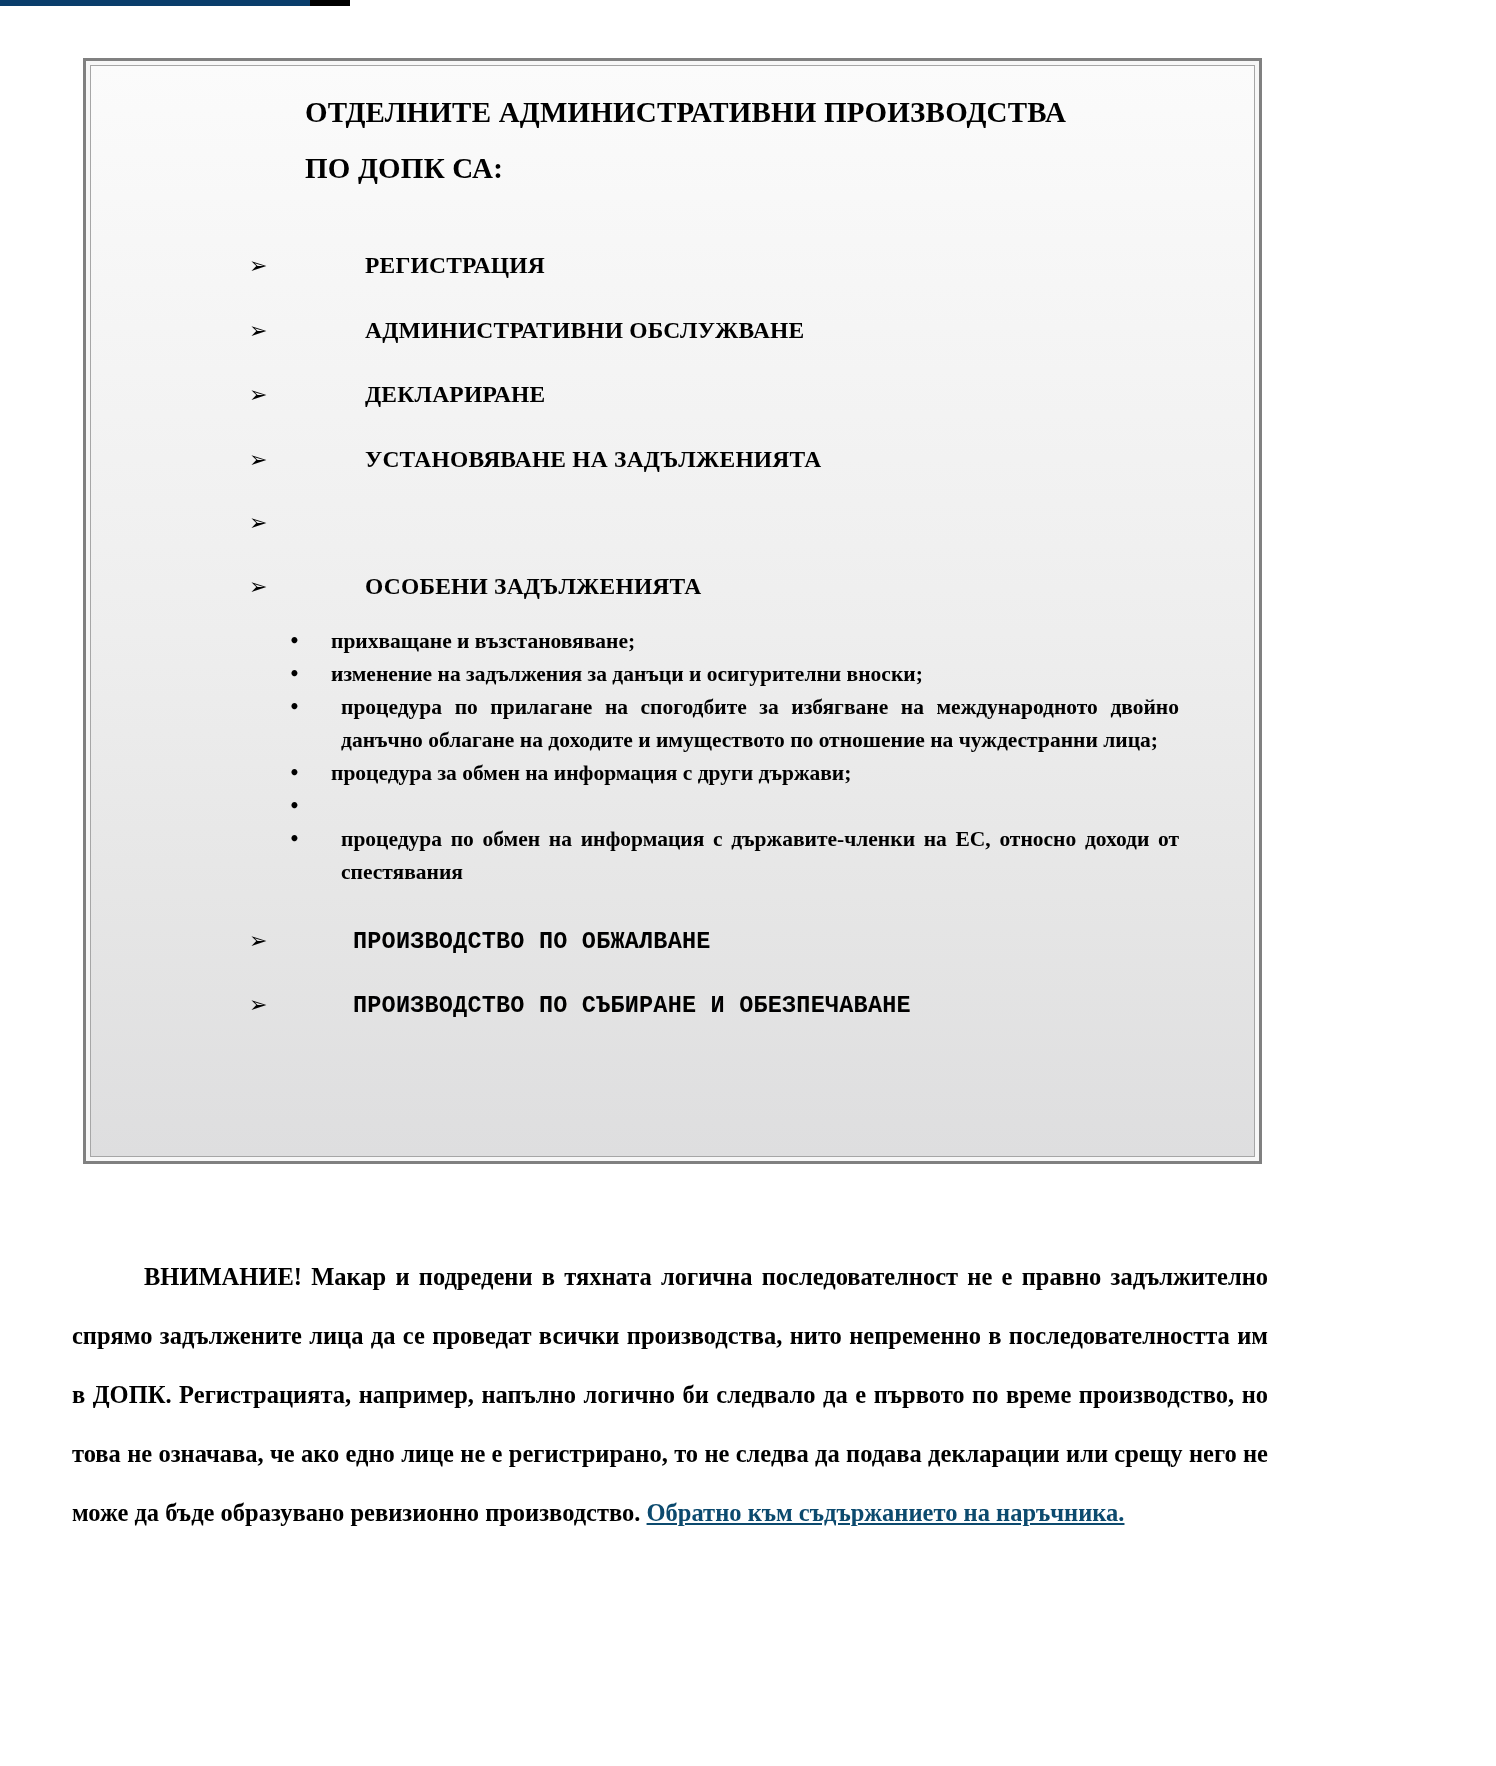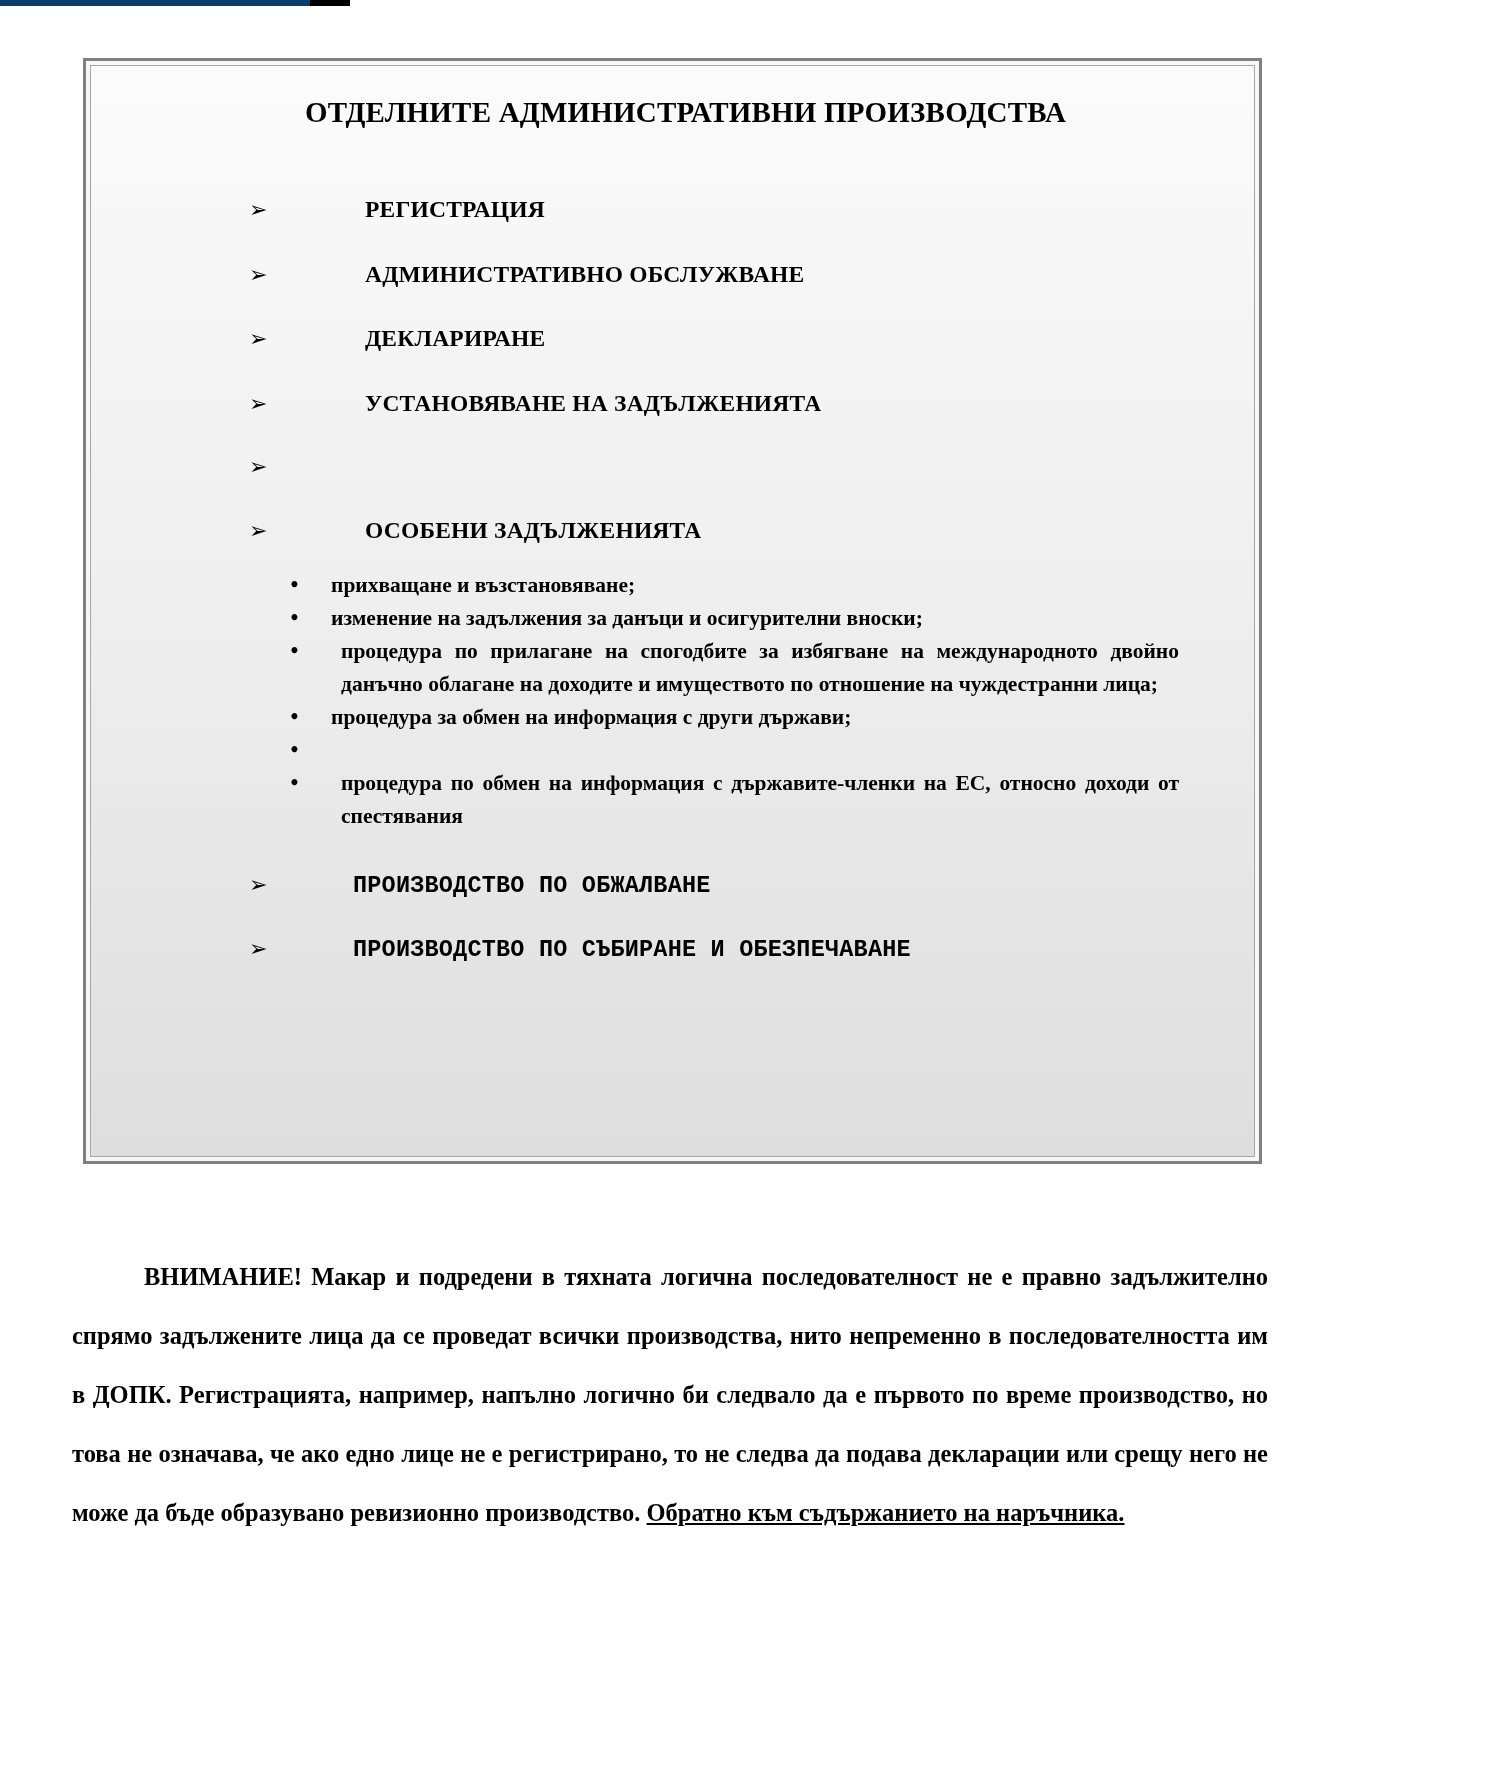--- a/index.html
+++ b/index.html
@@ -143,47 +143,48 @@
     top: 1222px;
     width: 1196px;
     font-weight: bold;
     font-size: 24.5px;
     line-height: 59px;
     text-align: justify;
     text-justify: inter-word;
     text-indent: 72px;
   }
   #bottom-para .link {
-    color: #000000;
+    color: #0c4a6e;
     text-decoration: underline;
   }
 </style>
 </head>
 <body>
 
 <div id="top-strip"></div>
 <div id="top-strip-dark"></div>
 
 <div id="page">
 
   <div id="box-outer">
     <div id="box-inner">
 
       <div class="box-title">ОТДЕЛНИТЕ АДМИНИСТРАТИВНИ ПРОИЗВОДСТВА</div>
+      <div class="box-title">ПО ДОПК СА:</div>
 
       <ul class="main-list">
 
         <li class="main-item first">
           <span class="marker">➢</span>
           <span class="mlabel">РЕГИСТРАЦИЯ</span>
         </li>
 
         <li class="main-item">
           <span class="marker">➢</span>
-          <span class="mlabel">АДМИНИСТРАТИВНО ОБСЛУЖВАНЕ</span>
+          <span class="mlabel">АДМИНИСТРАТИВНИ ОБСЛУЖВАНЕ</span>
         </li>
 
         <li class="main-item">
           <span class="marker">➢</span>
           <span class="mlabel">ДЕКЛАРИРАНЕ</span>
         </li>
 
         <li class="main-item">
           <span class="marker">➢</span>
           <span class="mlabel">УСТАНОВЯВАНЕ НА ЗАДЪЛЖЕНИЯТА</span>

